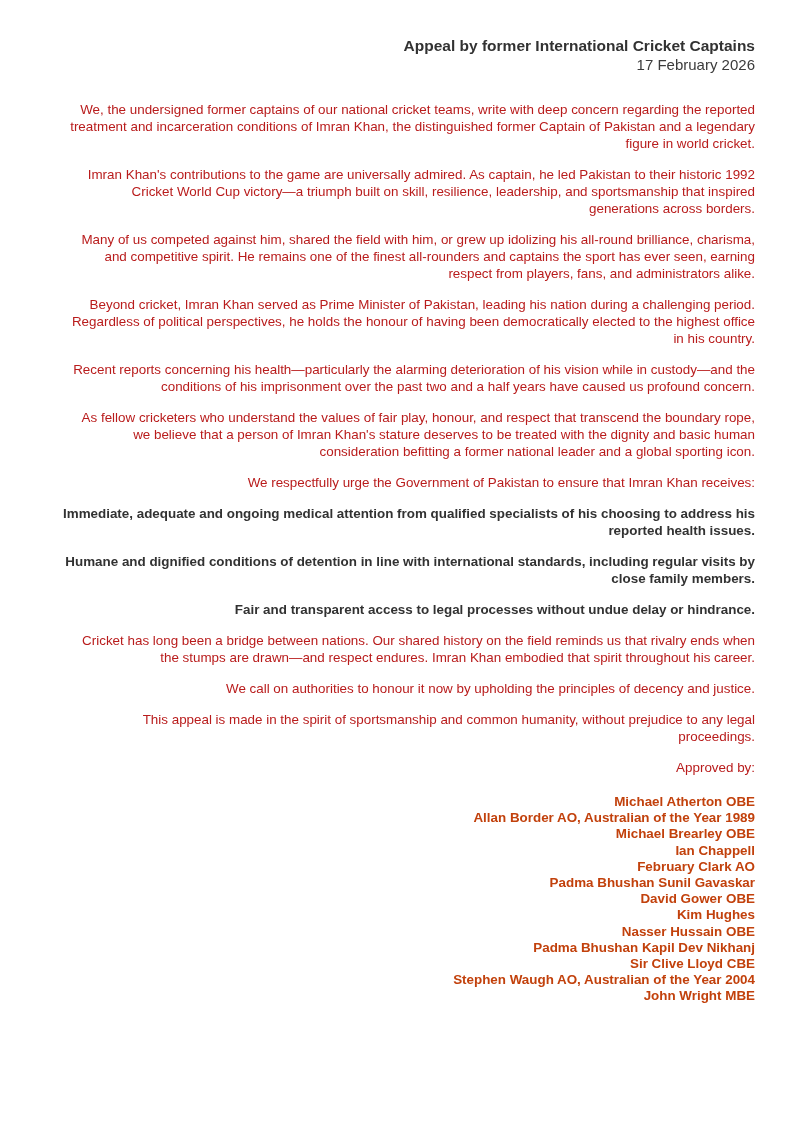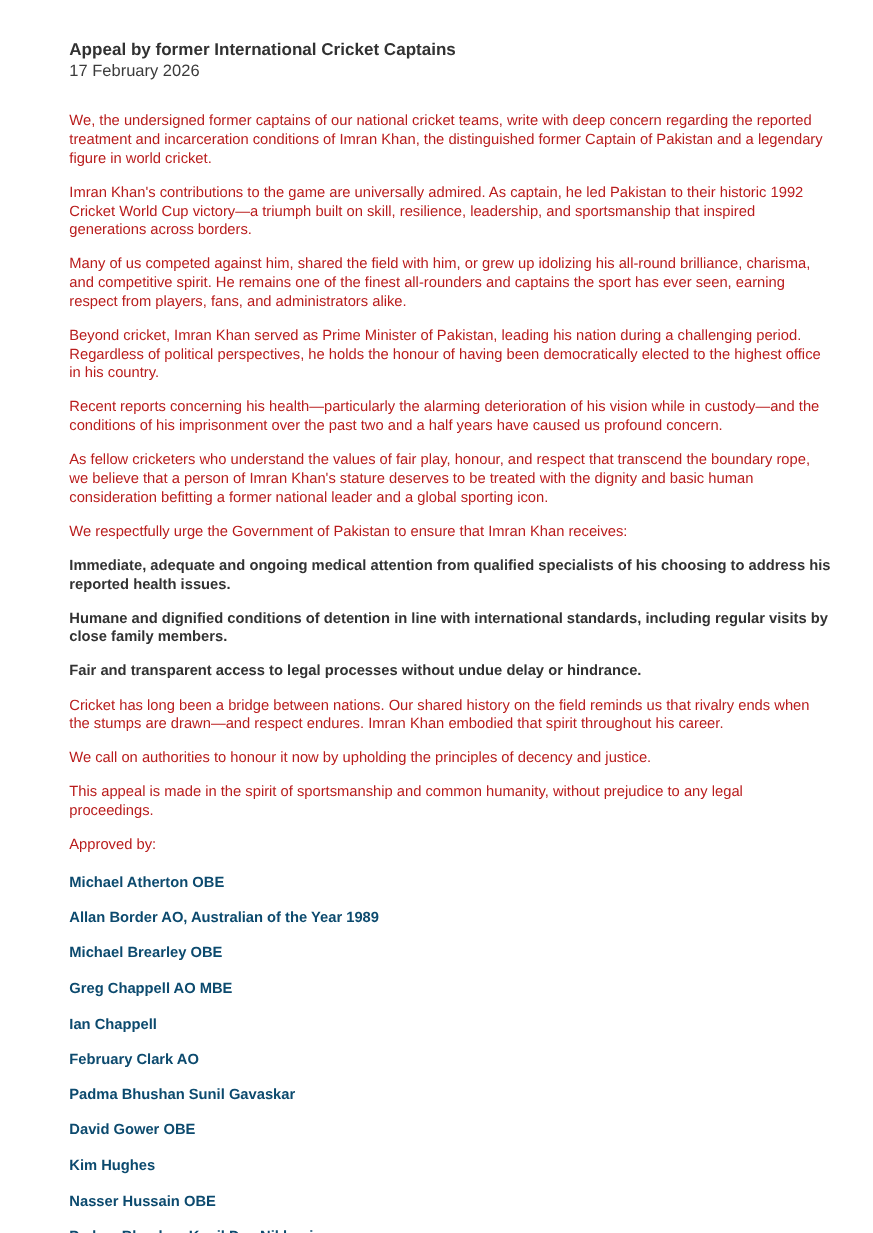--- a/index.html
+++ b/index.html
@@ -8,20 +8,21 @@
     width: 794px;
     height: 1121px;
     font-family: "Liberation Sans", sans-serif;
     overflow: hidden;
   }
   .page {
     width: 794px;
     height: 1121px;
     background: #ffffff;
     padding: 36px 39px 0 63px;
+    text-align: right;
   }
   .doc-title {
     font-size: 15.5px;
     font-weight: bold;
     color: #323232;
     line-height: 20px;
   }
   .doc-date {
     font-size: 15px;
     color: #3b3b3b;
@@ -35,23 +36,22 @@
     margin: 0 0 14px 0;
   }
   .doc-body p.bold {
     font-weight: bold;
     color: #323232;
   }
   .signatories { margin-top: 18px; }
   .signatory {
     font-size: 13.4px;
     font-weight: bold;
-    color: #0c4a6e;
+    color: #c2410c;
     line-height: 16.2px;
-    margin-top: 16px;
   }
 </style>
 </head>
 <body>
 
 <div class="page">
 
   <header>
     <h1 class="doc-title">Appeal by former International Cricket Captains</h1>
     <div class="doc-date">17 February 2026</div>
@@ -70,21 +70,20 @@
     <p class="bold">Fair and transparent access to legal processes without undue delay or hindrance.</p>
     <p>Cricket has long been a bridge between nations. Our shared history on the field reminds us that rivalry ends when the stumps are drawn—and respect endures. Imran Khan embodied that spirit throughout his career.</p>
     <p>We call on authorities to honour it now by upholding the principles of decency and justice.</p>
     <p>This appeal is made in the spirit of sportsmanship and common humanity, without prejudice to any legal proceedings.</p>
     <p>Approved by:</p>
 
     <div class="signatories">
       <div class="signatory">Michael Atherton OBE</div>
       <div class="signatory">Allan Border AO, Australian of the Year 1989</div>
       <div class="signatory">Michael Brearley OBE</div>
-      <div class="signatory">Greg Chappell AO MBE</div>
       <div class="signatory">Ian Chappell</div>
       <div class="signatory">February Clark AO</div>
       <div class="signatory">Padma Bhushan Sunil Gavaskar</div>
       <div class="signatory">David Gower OBE</div>
       <div class="signatory">Kim Hughes</div>
       <div class="signatory">Nasser Hussain OBE</div>
       <div class="signatory">Padma Bhushan Kapil Dev Nikhanj</div>
       <div class="signatory">Sir Clive Lloyd CBE</div>
       <div class="signatory">Stephen Waugh AO, Australian of the Year 2004</div>
       <div class="signatory">John Wright MBE</div>

